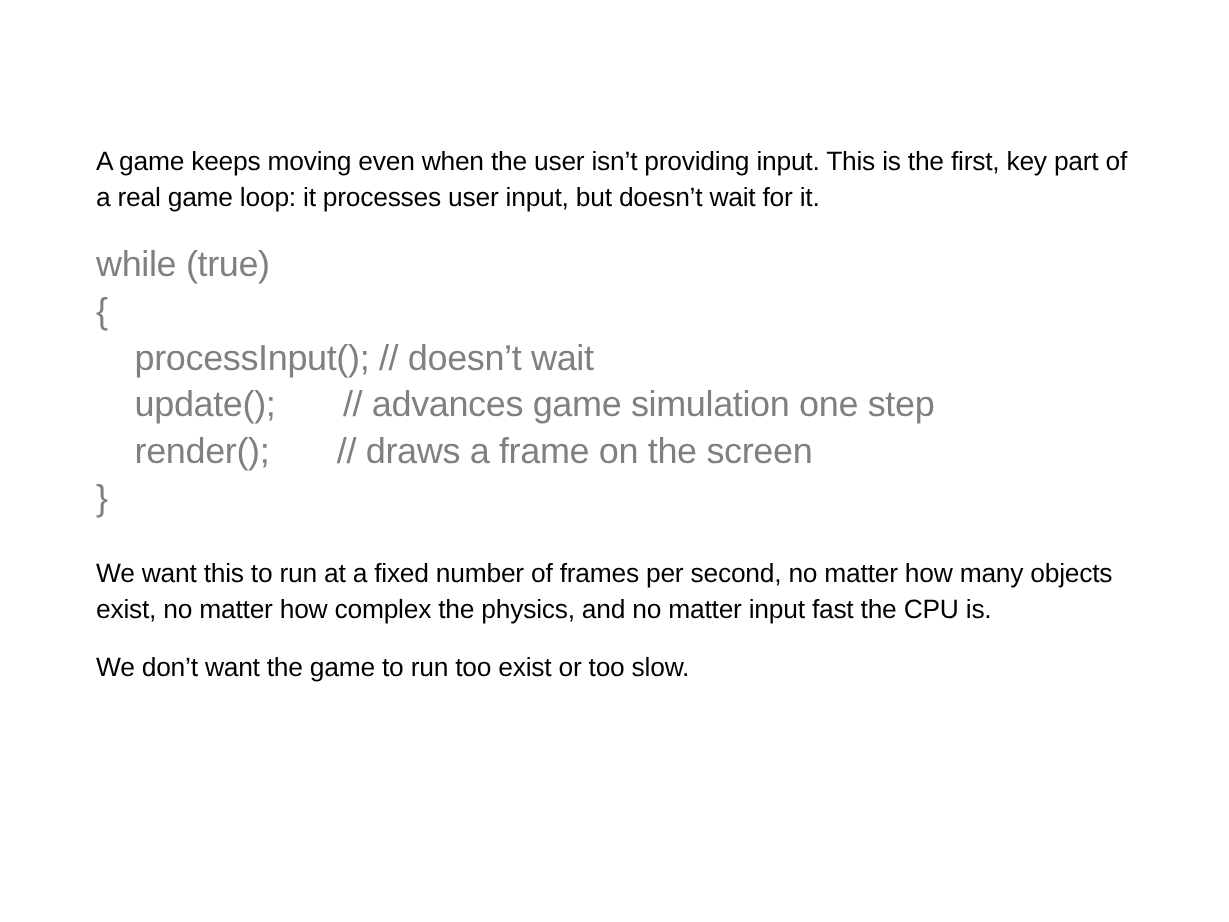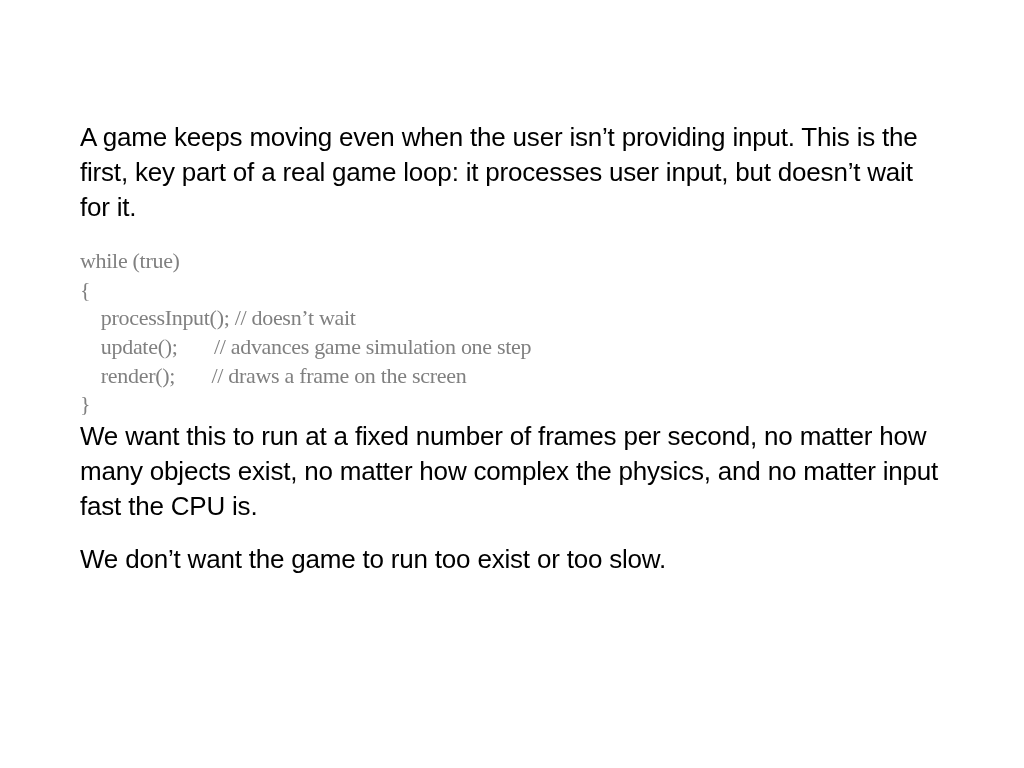--- a/index.html
+++ b/index.html
@@ -9,31 +9,32 @@
     }
     body {
       width: 1024px;
       height: 768px;
       background: #ffffff;
       font-family: Arial, Helvetica, sans-serif;
       padding: 120px 80px 80px 80px;
       color: #000000;
     }
     .para {
-      font-size: 26px;
+      font-size: 22px;
       line-height: 1.35;
       margin-bottom: 18px;
       letter-spacing: -0.2px;
     }
     .code-block {
-      font-family: Liberation Serif, serif;
-      font-size: 22px;
+      font-family: Liberation Sans, sans-serif;
+      font-size: 30px;
       color: #808080;
       white-space: pre;
       margin-top: 22px;
+      margin-bottom: 28px;
       line-height: 1.3;
       letter-spacing: -0.3px;
     }
   </style>
 </head>
 <body>
 
 <p class="para">A game keeps moving even when the user isn’t providing input.  This is the first, key part of a real game loop: it processes user input, but doesn’t wait for it.</p>
 
 <div class="code-block">while (true)

